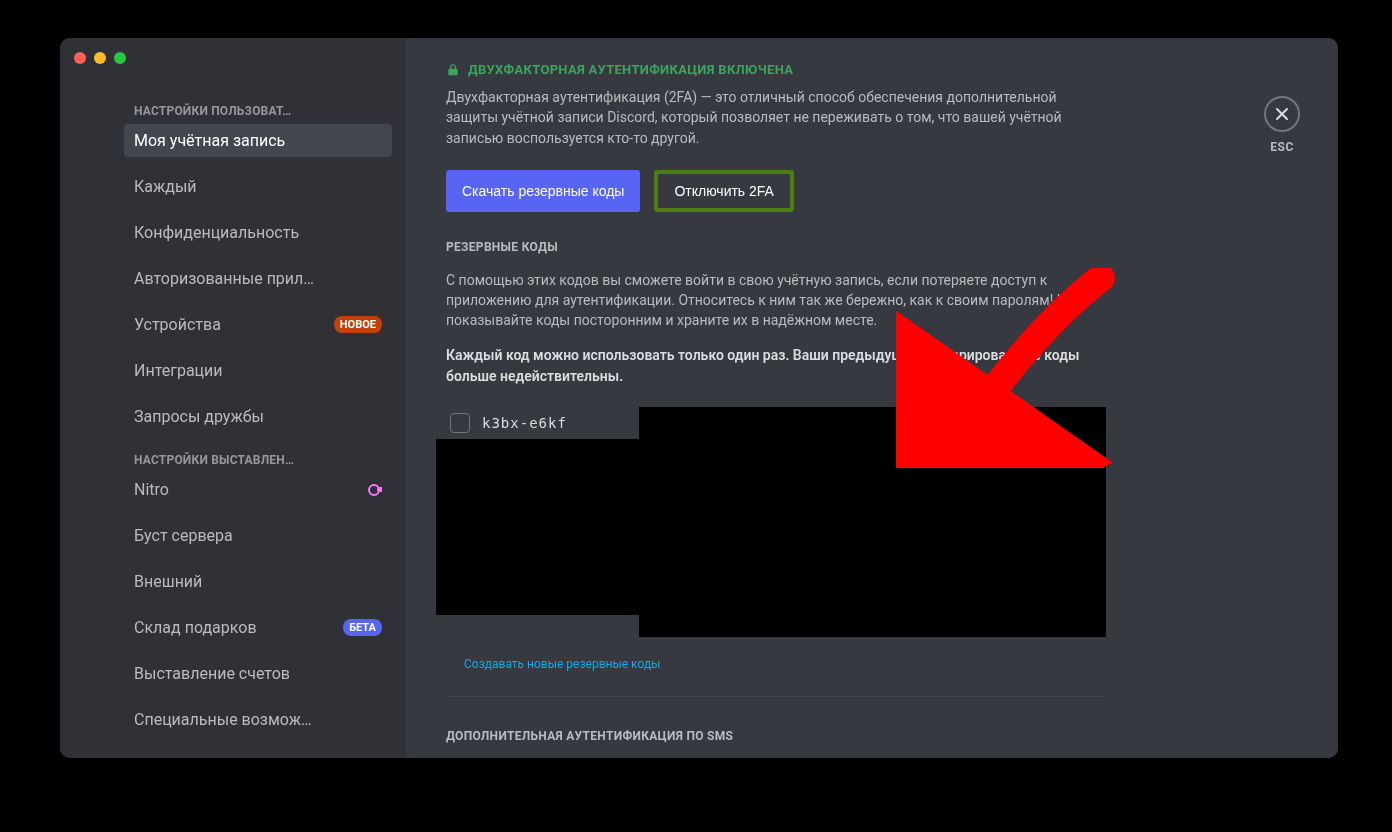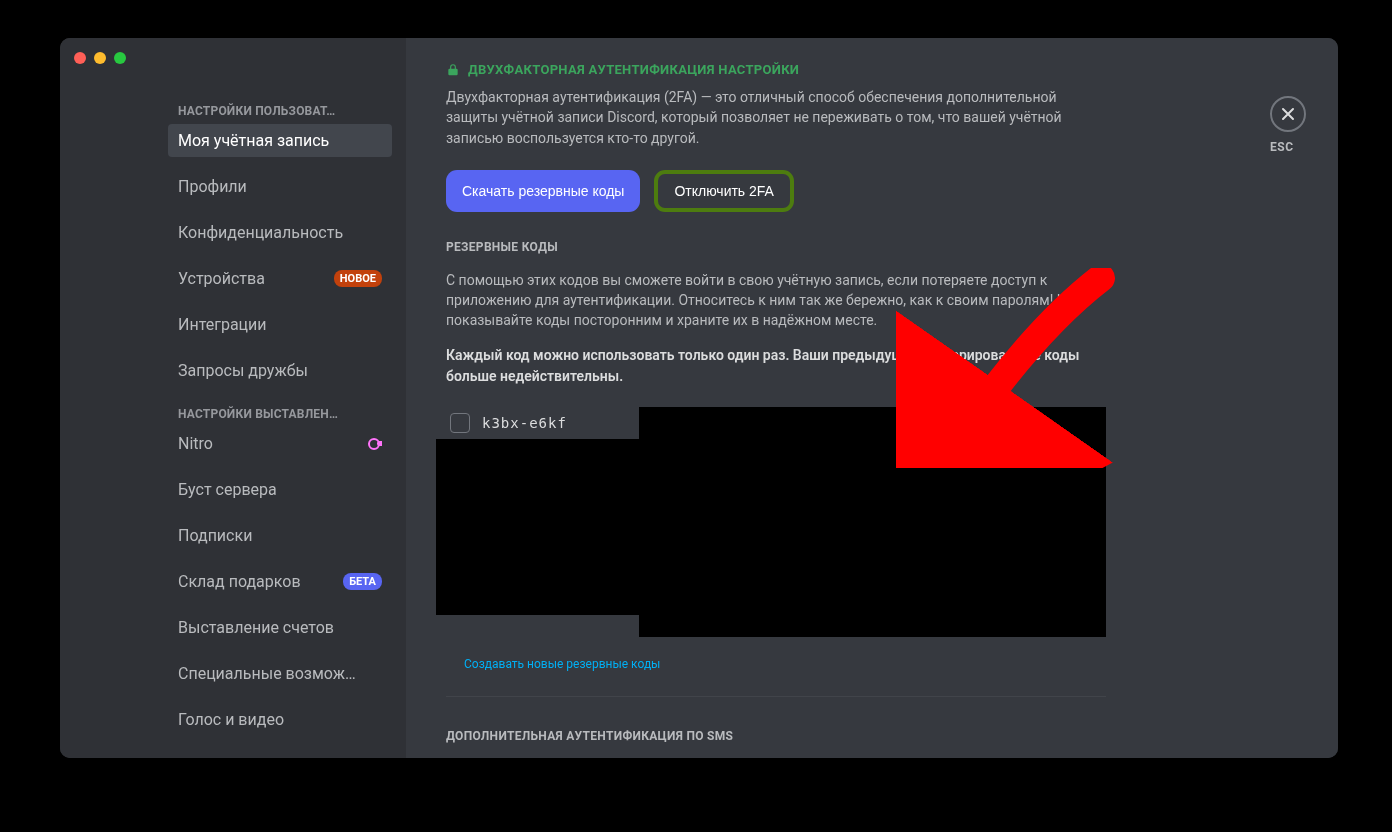--- a/index.html
+++ b/index.html
@@ -7,60 +7,60 @@
   .window {
     position: absolute; left: 60px; top: 38px; width: 1278px; height: 720px;
     background: #36393f; border-radius: 10px; overflow: hidden; display: flex;
     box-shadow: 0 0 0 1px rgba(0,0,0,0.3);
   }
   .traffic { position: absolute; left: 14px; top: 14px; display: flex; gap: 8px; z-index: 10; }
   .dot { width: 12px; height: 12px; border-radius: 50%; }
   .dot.red { background:#ff5f57; } .dot.yellow { background:#febc2e; } .dot.green { background:#28c840; }
 
   .sidebar { width: 346px; background:#2f3136; padding-top: 60px; overflow:hidden; }
-  .side-inner { padding-left: 108px; padding-right: 14px; }
+  .side-inner { padding-left: 64px; padding-right: 14px; }
   .cat-header { font-size: 12px; font-weight: 700; color:#96989d; text-transform: uppercase; padding: 6px 10px; letter-spacing: .2px; margin-top: 14px; white-space: nowrap; overflow:hidden; text-overflow: ellipsis;}
   .cat-header:first-child { margin-top: 0; }
   .side-item { display:flex; align-items:center; gap:8px; color:#b9bbbe; font-size:16px; padding: 7px 10px; border-radius:4px; cursor:pointer; margin-bottom:13px; white-space:nowrap; overflow:hidden; text-overflow:ellipsis;}
   .side-item.active { background:#42464d; color:#fff; }
   .side-item .spacer { flex: 1; }
   .badge { font-size:11px; font-weight:700; padding:2px 6px; border-radius:8px; color:#fff; }
   .badge.red { background:#c2410c; }
   .badge.blurple { background:#5865f2; }
   .nitro-ico { width:16px; height:16px; border-radius:50%; display:inline-block; position:relative;}
   .nitro-ico::before { content:""; position:absolute; inset:2px; border:2px solid #ff73fa; border-radius:50%;}
   .nitro-ico::after { content:""; position:absolute; right:0; top:5px; width:5px; height:5px; background:#ff73fa; border-radius:50% 0 0 50%;}
 
   .main { flex:1; background:#36393f; position:relative; overflow:hidden; }
   .content { padding: 24px 40px 0 40px; max-width: 740px; }
   .twofa-head { display:flex; align-items:center; gap:8px; color:#3ba55d; font-weight:700; font-size:13px; letter-spacing:.3px; }
   .lock-icon { width:14px; height:14px; }
   .lock-icon svg { display:block; }
   .desc { color:#b9bbbe; font-size:14px; line-height:1.45; margin-top:10px; max-width:660px;}
   .btn-row { display:flex; gap:14px; margin-top:22px; }
-  .btn { font-size:14px; font-weight:500; padding:9px 16px; border-radius:11px; cursor:pointer; border:none; }
+  .btn { font-size:14px; font-weight:500; padding:9px 16px; border-radius:3px; cursor:pointer; border:none; }
   .btn.primary { background:#5865f2; color:#fff; }
   .btn.outline-danger { background:transparent; color:#fff; border:4px solid #4d7c0f; }
 
   .sect-title { font-size:12px; font-weight:700; color:#b9bbbe; letter-spacing:.3px; margin-top:28px; }
   .sect-desc { color:#b9bbbe; font-size:14px; line-height:1.45; margin-top:16px; max-width:680px;}
   .sect-bold { color:#dcddde; font-size:14px; font-weight:600; line-height:1.5; margin-top:14px; max-width:680px;}
 
   .codes-wrap { margin-top:20px; display:flex; gap:0; }
   .code-cell { display:flex; align-items:center; gap:12px; padding:6px 12px 6px 4px; }
   .checkbox { width:20px; height:20px; border:1.5px solid #72767d; border-radius:4px; }
   .code-text { font-family: Consolas, Menlo, monospace; color:#dcddde; font-size:14px; letter-spacing:1px;text-align:center;}
   .blackbox { background:#000; width:474px; height:230px; }
   .left-codes { width: 196px; }
   .black-under { background:#000; height: 176px; margin-left:-10px;}
 
   .link { color:#00aff4; font-size:12px; margin-top:20px; display:inline-block; cursor:pointer; padding-left:18px;}
   .hr { border:none; border-top:1px solid rgba(255,255,255,0.06); margin-top:24px;}
 
-  .close-wrap { position:absolute; top:58px; right:32px; display:flex; flex-direction:column; gap:8px; cursor:pointer;}
+  .close-wrap { position:absolute; top:58px; right:38px; display:flex; flex-direction:column; align-items:center; gap:8px; cursor:pointer;}
   .close-circle { width:36px; height:36px; border-radius:50%; border:2px solid #72767d; display:flex; align-items:center; justify-content:center; color:#dcddde;}
   .close-circle svg { display:block; }
   .esc-label { font-size:12px; font-weight:700; color:#b9bbbe; letter-spacing:.5px;}
 
   .arrow { position:absolute; left:490px; top:230px; pointer-events:none; z-index:5;}
   .arrow svg { display:block; }
 </style>
 </head>
 <body>
 
@@ -71,24 +71,27 @@
     <span class="dot green"></span>
   </div>
 
   <aside class="sidebar">
     <div class="side-inner" id="side-inner">
         <div class="cat-header">НАСТРОЙКИ ПОЛЬЗОВАТ…</div>
         <div class="side-item active">
           <span>Моя учётная запись</span>
         </div>
         <div class="side-item">
-          <span>Профили</span>
+          <span>Каждый</span>
         </div>
         <div class="side-item">
           <span>Конфиденциальность</span>
+        </div>
+        <div class="side-item">
+          <span>Авторизованные прил…</span>
         </div>
         <div class="side-item">
           <span>Устройства</span>
           <span class="spacer"></span>
           <span class="badge red">НОВОЕ</span>
         </div>
         <div class="side-item">
           <span>Интеграции</span>
         </div>
         <div class="side-item">
@@ -97,21 +100,21 @@
         <div class="cat-header">НАСТРОЙКИ ВЫСТАВЛЕН…</div>
         <div class="side-item">
           <span>Nitro</span>
           <span class="spacer"></span>
           <span class="nitro-ico"></span>
         </div>
         <div class="side-item">
           <span>Буст сервера</span>
         </div>
         <div class="side-item">
-          <span>Подписки</span>
+          <span>Внешний</span>
         </div>
         <div class="side-item">
           <span>Склад подарков</span>
           <span class="spacer"></span>
           <span class="badge blurple">БЕТА</span>
         </div>
         <div class="side-item">
           <span>Выставление счетов</span>
         </div>
         <div class="side-item">
@@ -136,21 +139,21 @@
       <span class="esc-label">ESC</span>
     </div>
 
     <div class="content">
       <div class="twofa-head">
         <span class="lock-icon">
           <svg width="14" height="14" viewBox="0 0 24 24" fill="#3ba55d">
               <path d="M12 2a5 5 0 0 0-5 5v3H6a2 2 0 0 0-2 2v7a2 2 0 0 0 2 2h12a2 2 0 0 0 2-2v-7a2 2 0 0 0-2-2h-1V7a5 5 0 0 0-5-5zm-3 5a3 3 0 1 1 6 0v3H9V7z"></path>
             </svg>
         </span>
-        <span>ДВУХФАКТОРНАЯ АУТЕНТИФИКАЦИЯ НАСТРОЙКИ</span>
+        <span>ДВУХФАКТОРНАЯ АУТЕНТИФИКАЦИЯ ВКЛЮЧЕНА</span>
       </div>
       <p class="desc">Двухфакторная аутентификация (2FA) — это отличный способ обеспечения дополнительной защиты учётной записи Discord, который позволяет не переживать о том, что вашей учётной записью воспользуется кто-то другой.</p>
       <div class="btn-row">
         <button class="btn primary">Скачать резервные коды</button>
         <button class="btn outline-danger">Отключить 2FA</button>
       </div>
 
       <h4 class="sect-title">РЕЗЕРВНЫЕ КОДЫ</h4>
       <p class="sect-desc">С помощью этих кодов вы сможете войти в свою учётную запись, если потеряете доступ к приложению для аутентификации. Относитесь к ним так же бережно, как к своим паролям! Не показывайте коды посторонним и храните их в надёжном месте.</p>
       <p class="sect-bold">Каждый код можно использовать только один раз. Ваши предыдущие сгенерированные коды больше недействительны.</p>

